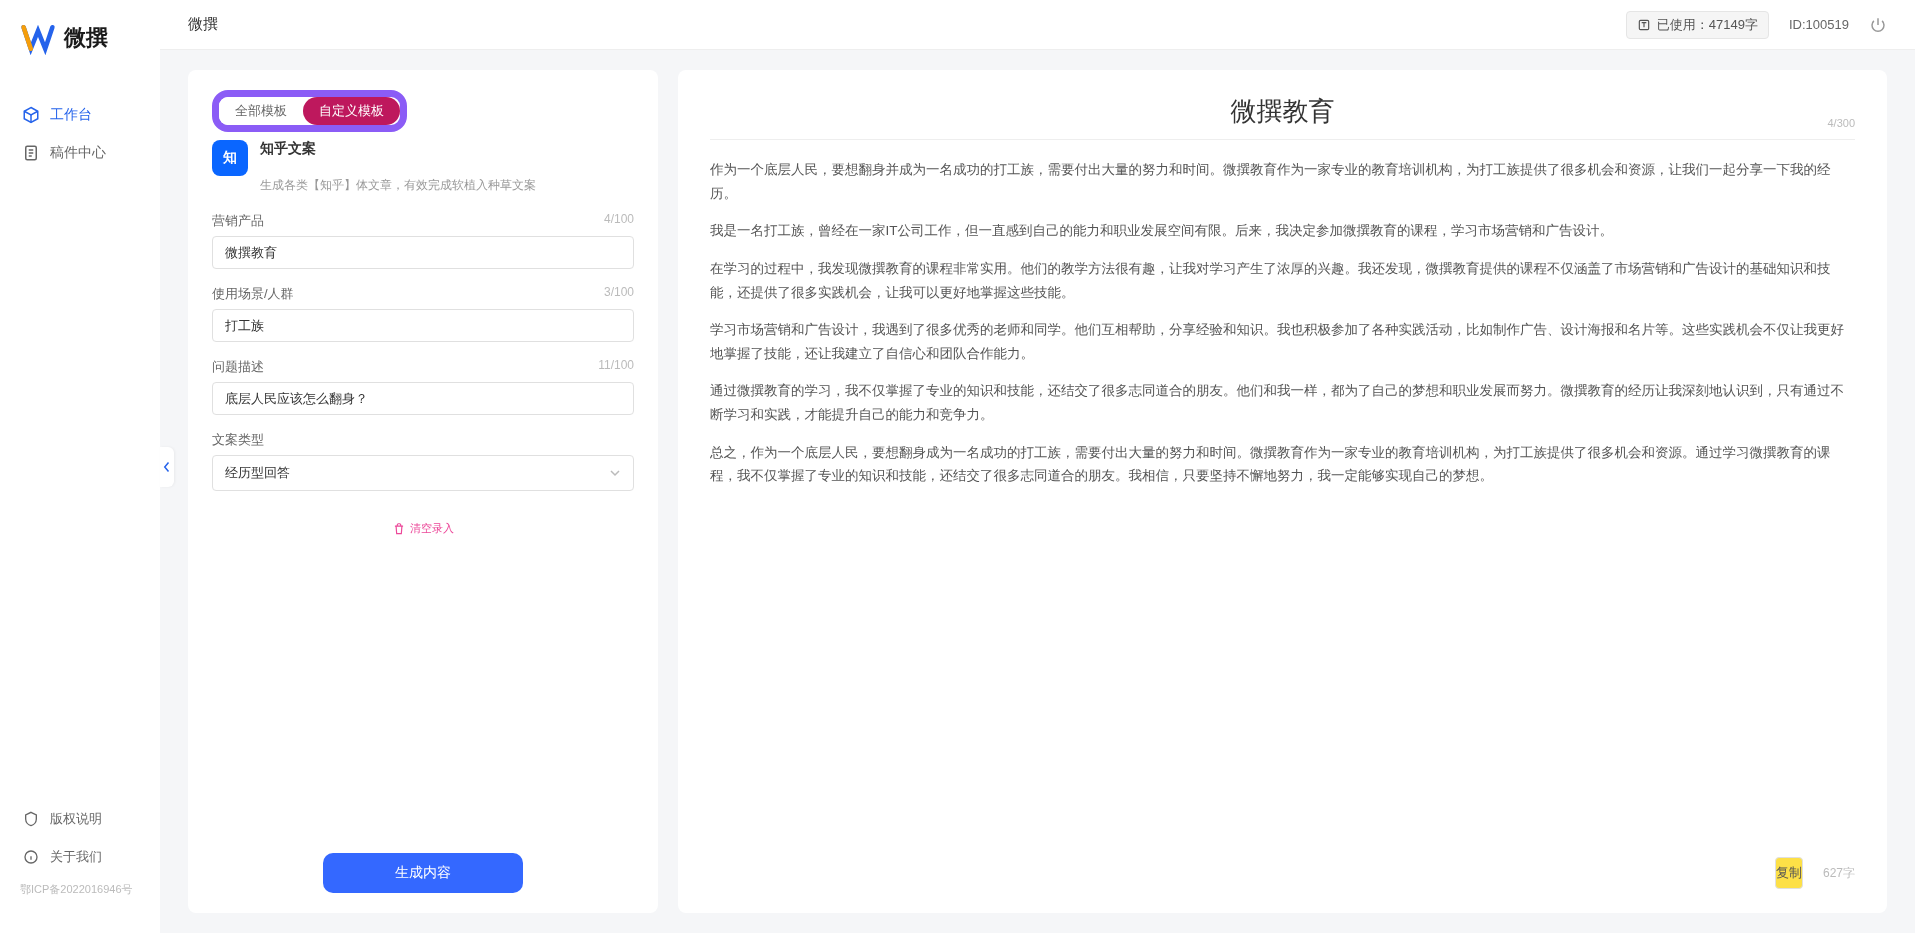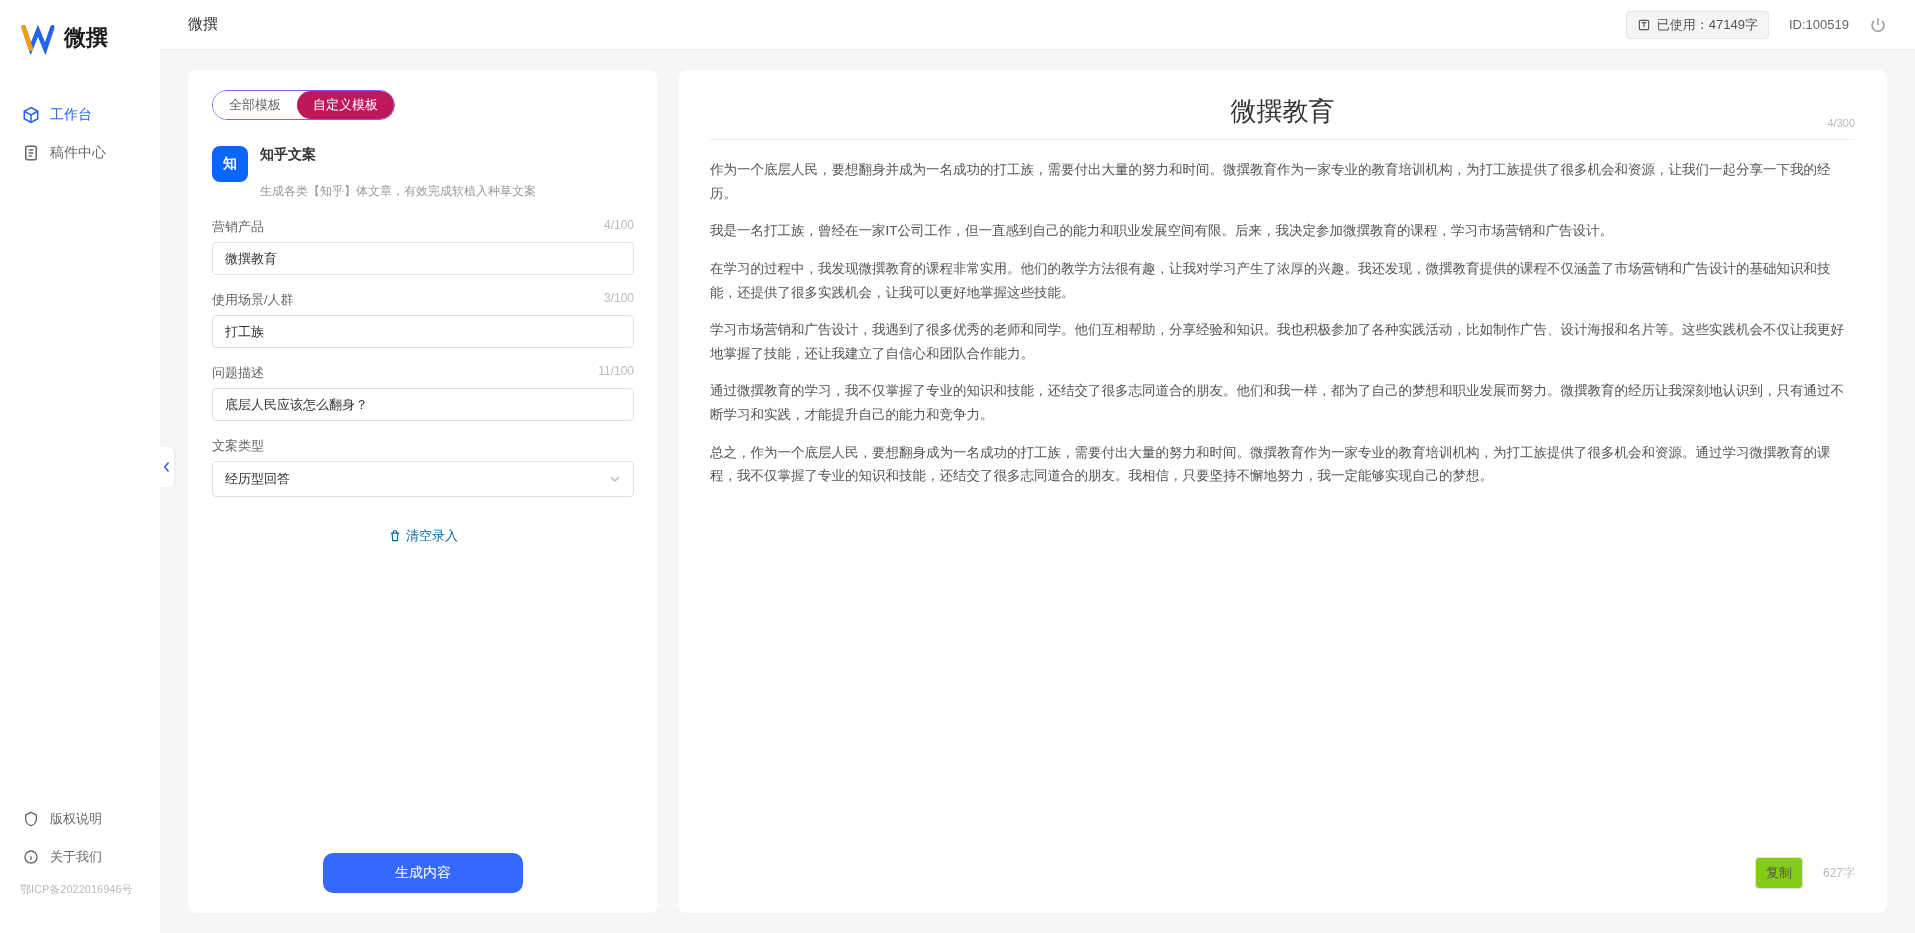--- a/index.html
+++ b/index.html
@@ -28,49 +28,49 @@
 .userid { font-size: 13px; color: #666; margin-right: 20px; }
 .power-icon { width: 18px; height: 18px; color: #999; cursor: pointer; }
 
 
 .content { flex: 1; display: flex; gap: 20px; padding: 20px 28px; overflow: hidden; }
 .panel { background: #fff; border-radius: 8px; display: flex; flex-direction: column; }
 .panel-left { width: 470px; padding: 20px 24px; }
 .panel-right { flex: 1; padding: 24px 32px; position: relative; }
 
 
-.tabs { display: flex; border: 1px solid #8b5cf6; border-radius: 16px; width: fit-content; overflow: hidden; margin-bottom: 18px; }
+.tabs { display: flex; border: 7px solid #8b5cf6; border-radius: 16px; width: fit-content; overflow: hidden; }
 .tab { padding: 5px 16px; font-size: 13px; cursor: pointer; color: #666; background: #fff; }
 .tab.active { background: #be185d; color: #fff; border-radius: 16px; }
 
 
 .template-card { display: flex; align-items: flex-start; padding: 8px 0 18px; }
 .template-icon { width: 36px; height: 36px; border-radius: 8px; background: #0a66ff; color: #fff; display: flex; align-items: center; justify-content: center; font-size: 14px; font-weight: 600; margin-right: 12px; }
 .template-title { font-size: 14px; font-weight: 600; color: #333; margin-bottom: 19px; }
 .template-desc { font-size: 12px; color: #999; }
 
 
 .field { margin-bottom: 16px; }
 .field-label { display: flex; justify-content: space-between; font-size: 13px; color: #666; margin-bottom: 6px; }
 .field-counter { font-size: 12px; color: #bbb; }
 .field-input, .field-select { width: 100%; border: 1px solid #e0e0e0; border-radius: 4px; padding: 8px 12px; font-size: 13px; color: #333; background: #fff; }
 .field-select { display: flex; justify-content: space-between; align-items: center; cursor: pointer; }
 .chevron { width: 12px; height: 12px; color: #bbb; }
-.clear-link { text-align: center; color: #0369a1; font-size: 13px; margin-top: 14px; cursor: pointer; display: flex; align-items: center; justify-content: center; gap: 4px; }
+.clear-link { text-align: center; color: #ec4899; font-size: 11px; margin-top: 14px; cursor: pointer; display: flex; align-items: center; justify-content: center; gap: 4px; }
 
 .generate-btn { margin-top: auto; background: #3468ff; color: #fff; border: none; border-radius: 10px; padding: 11px 0; font-size: 14px; cursor: pointer; width: 200px; align-self: center; }
 
 
 .output-title-row { border-bottom: 1px solid #eee; padding-bottom: 10px; margin-bottom: 18px; position: relative; }
 .output-title { text-align: center; font-size: 26px; font-family: "SimSun", serif; font-weight: 400; color: #333; }
 .title-counter { position: absolute; right: 0; bottom: 10px; font-size: 11px; color: #bbb; }
 .output-body { flex: 1; overflow-y: auto; }
 .output-body p { font-size: 13.5px; color: #555; line-height: 1.75; margin-bottom: 14px; }
 .output-footer { display: flex; justify-content: flex-end; align-items: center; gap: 20px; padding-top: 10px; }
-.copy-btn { border: 1px solid #e0e0e0; background: #84cc16; border-radius: 4px; padding: 6px 10px; font-size: 13px; color: #555; cursor: pointer; }
+.copy-btn { border: 1px solid #e0e0e0; background: #fde047; border-radius: 4px; padding: 6px 0; font-size: 13px; color: #555; cursor: pointer; }
 .char-count { font-size: 12px; color: #bbb; }
 
 
 .collapse-handle { position: absolute; left: 160px; top: 50%; transform: translateY(-50%); width: 14px; height: 40px; background: #fff; border-radius: 0 6px 6px 0; display: flex; align-items: center; justify-content: center; cursor: pointer; box-shadow: 1px 0 3px rgba(0,0,0,0.05); }
 .collapse-handle svg { width: 8px; height: 12px; color: #2563eb; }
 </style>
 </head>
 <body>
 
 <div class="app">

